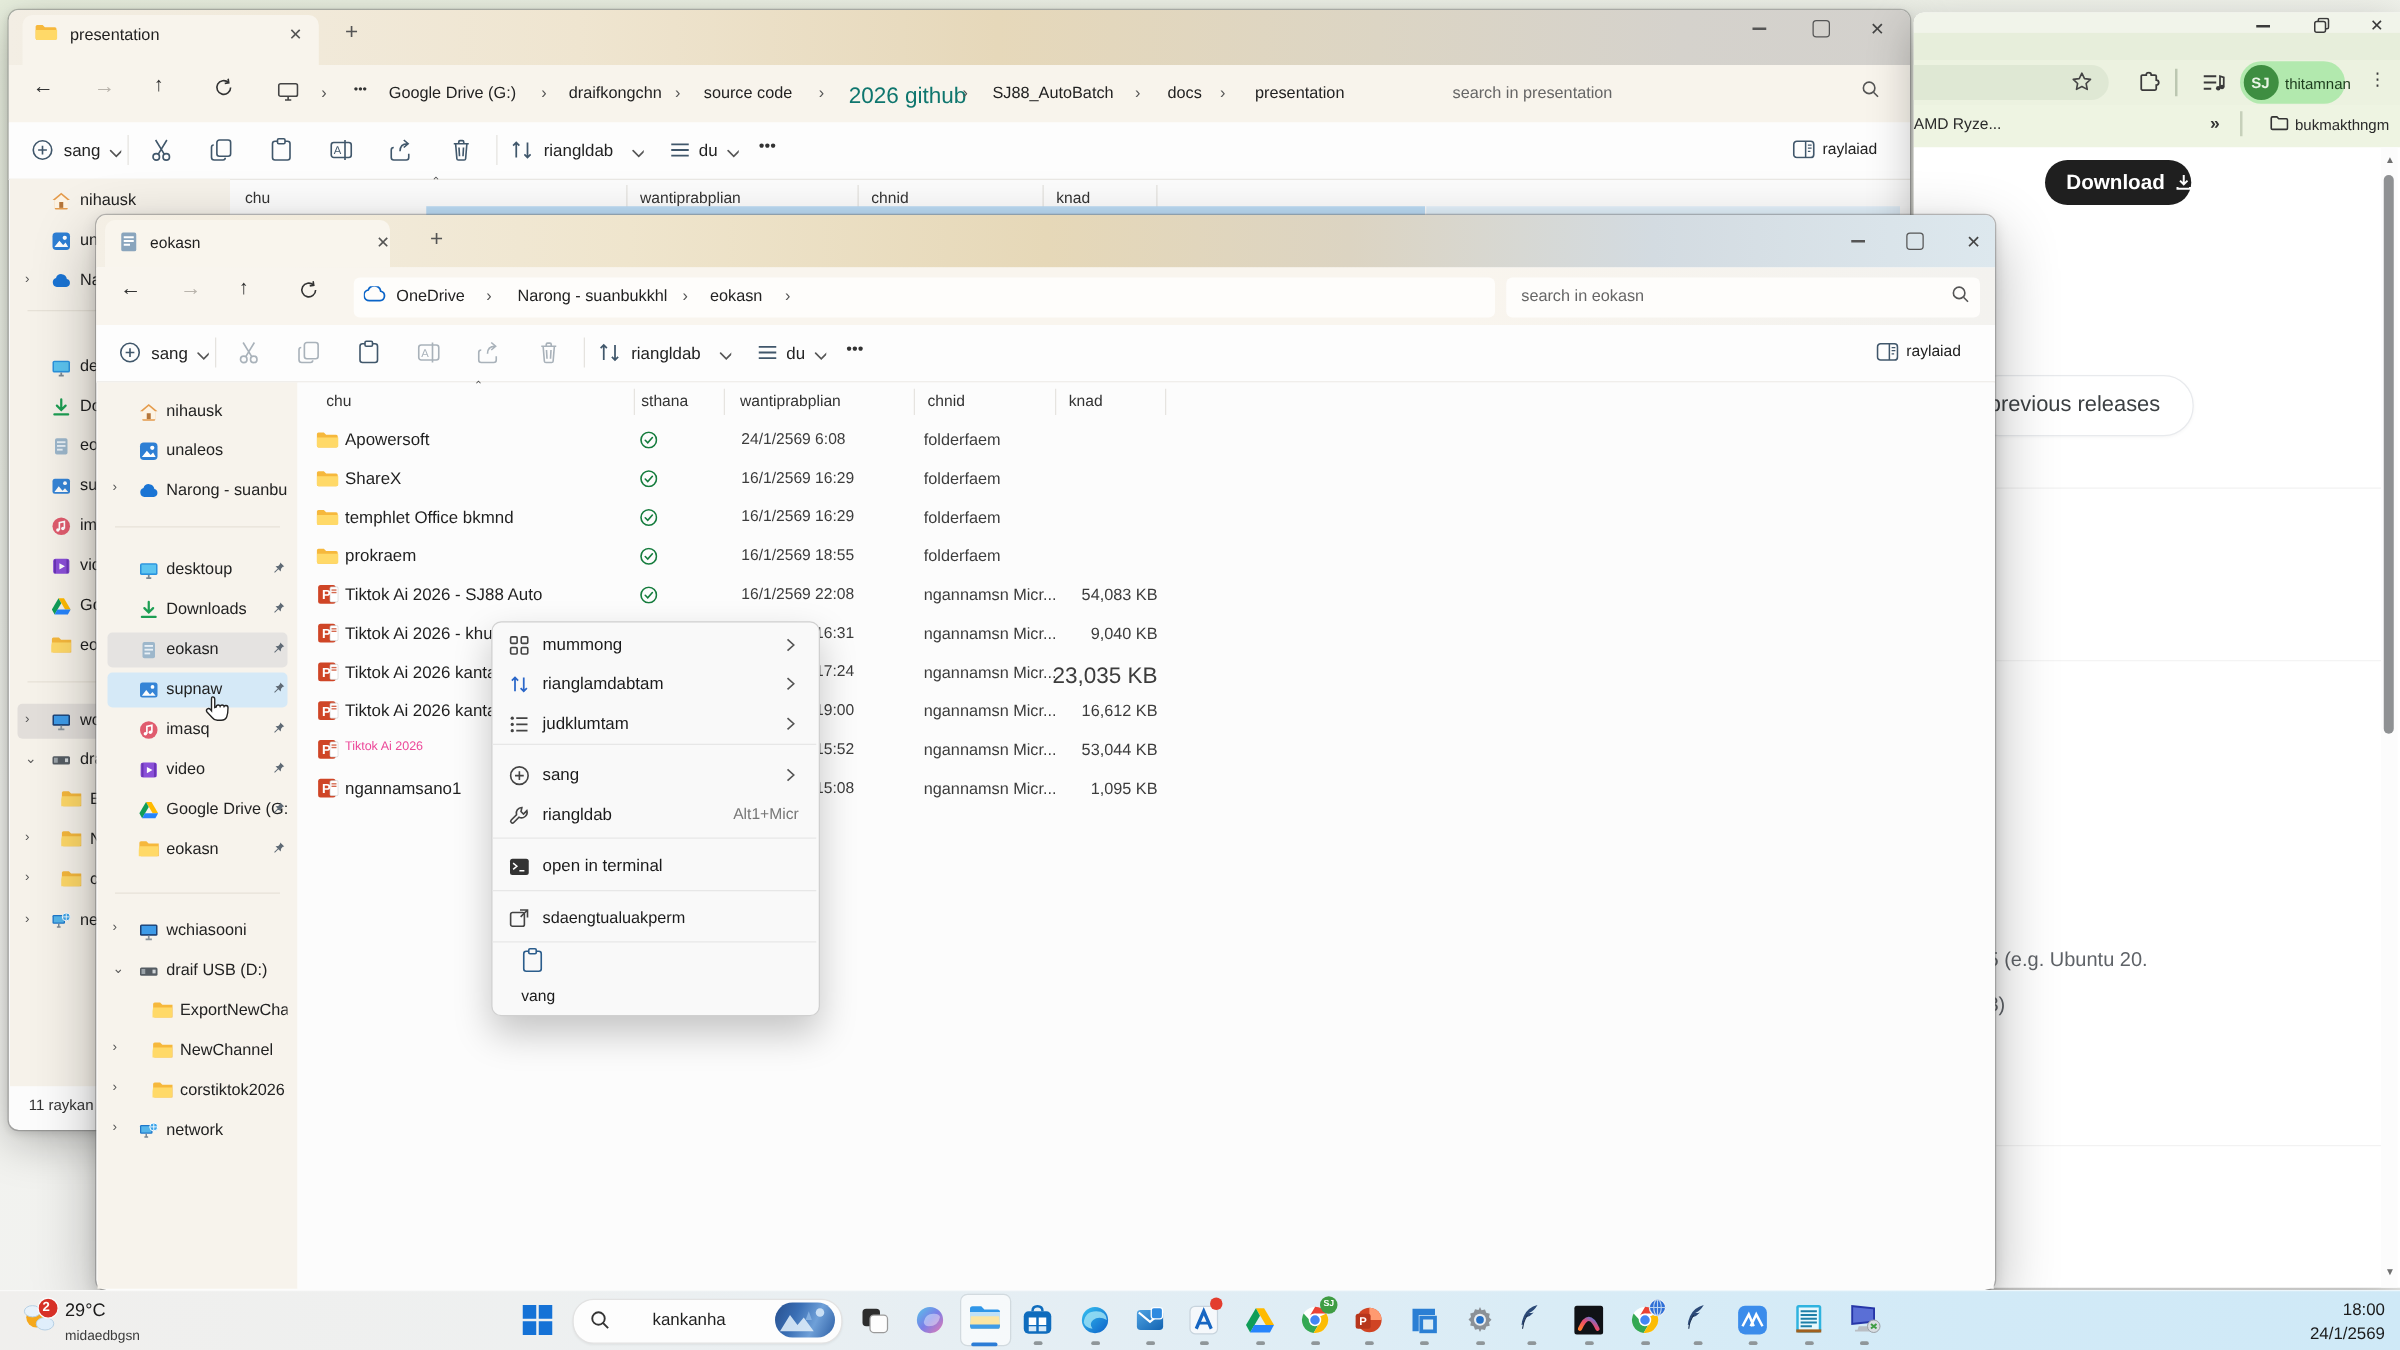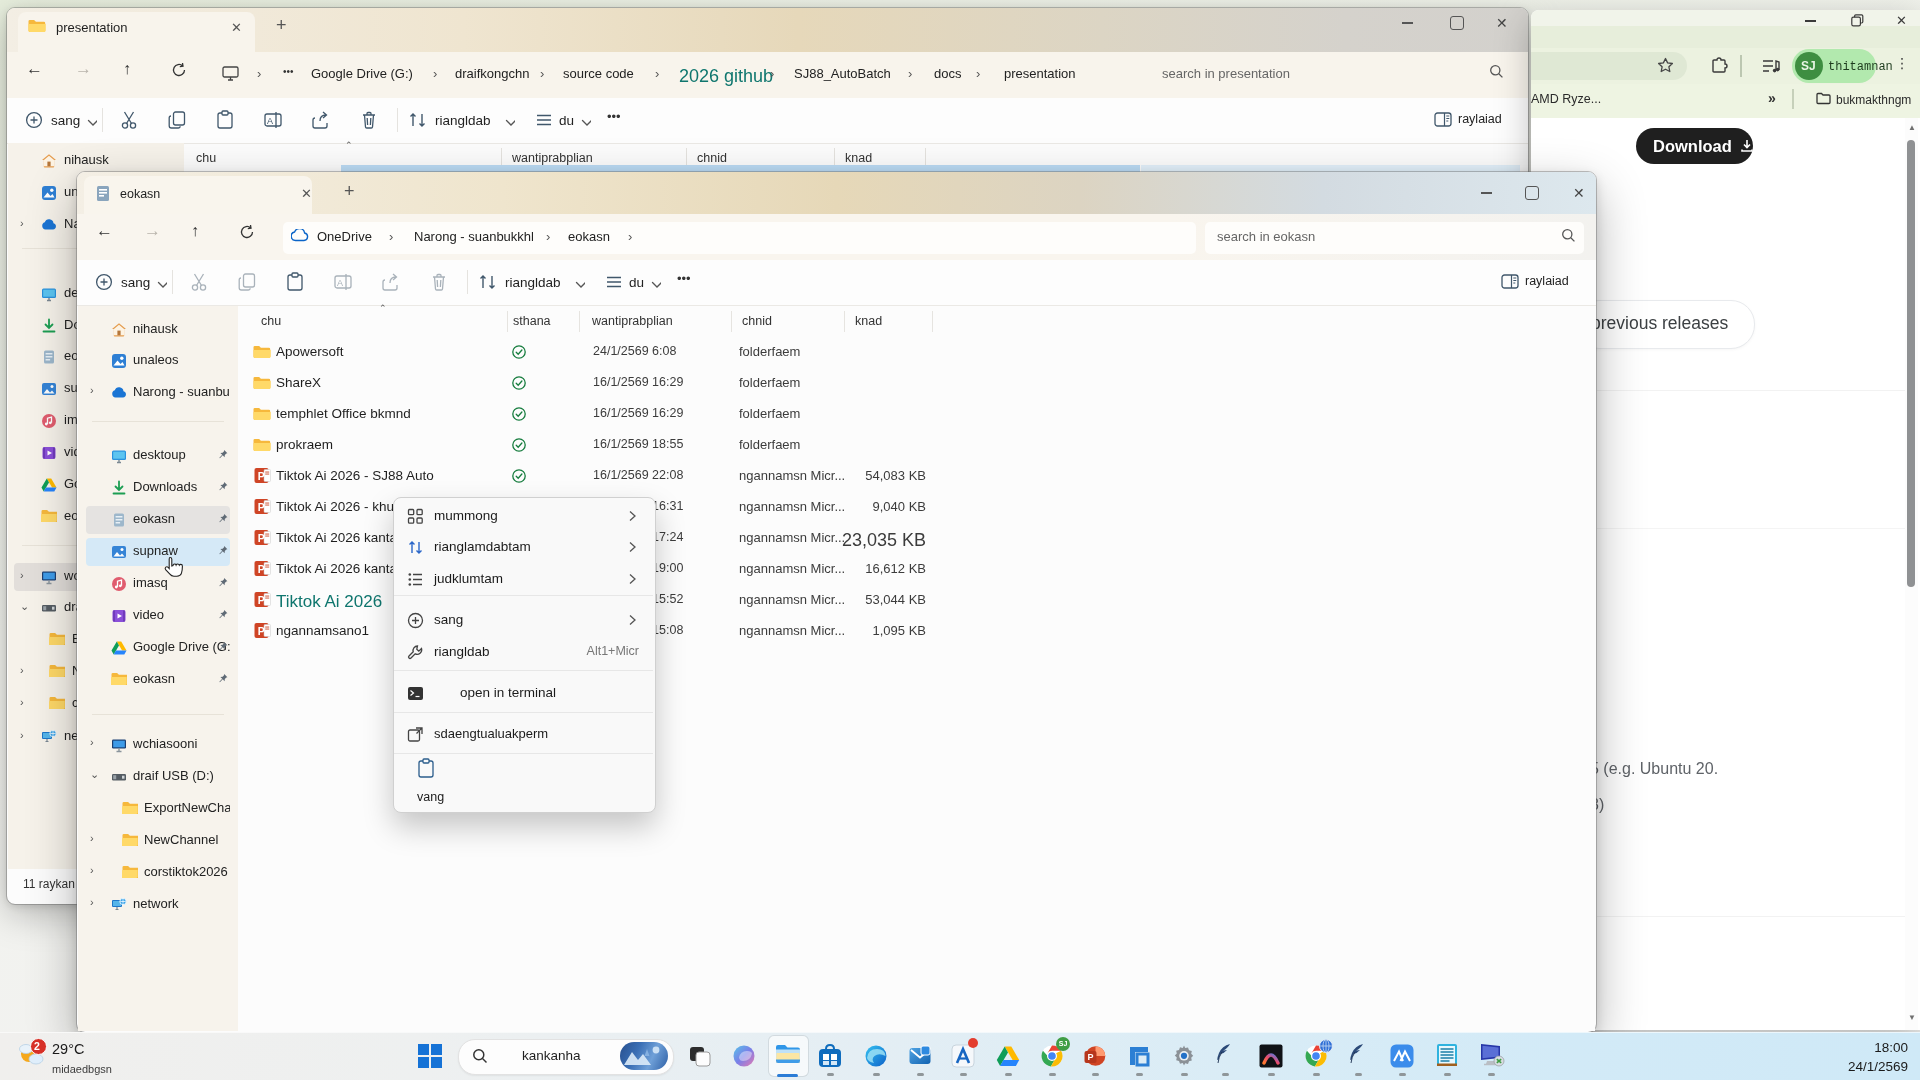--- a/index.html
+++ b/index.html
@@ -325,21 +325,21 @@
     <svg width="19" height="16" viewBox="0 0 19 16">
       <path d="M1 3 h10 M1 8 h10 M1 13 h6" stroke="#3a3a3a" stroke-width="1.6"></path>
       <path d="M14 12 V3 l3 1 v8" stroke="#3a3a3a" stroke-width="1.4" fill="none"></path>
       <circle cx="12.6" cy="12.6" r="1.8" fill="#3a3a3a"></circle>
       <circle cx="15.6" cy="11.6" r="1.8" fill="#3a3a3a"></circle>
     </svg>
   </div>
 <div class="abs" style="left:1792px;top:49px;width:84px;height:34px;background:#b2e9ae;border-radius:17px"></div>
 <div class="abs" style="left:1795px;top:52px;width:28px;height:28px;border-radius:50%;background:#3e8e41"></div>
 <div class="abs" style="left:1801px;top:59px;font-size:12px;color:#e8f5e4;font-weight:bold;white-space:nowrap;">SJ</div>
-<div class="abs" style="left:1828px;top:60px;font-size:12px;color:#1d3b1d;font-weight:normal;white-space:nowrap;font-family:Liberation Mono, monospace;">thitamnan</div>
+<div class="abs" style="left:1828px;top:60px;font-size:12px;color:#1d3b1d;font-weight:normal;white-space:nowrap;">thitamnan</div>
 <div class="abs" style="left:1895px;top:55px;font-size:14px;color:#3a3a3a;font-weight:normal;white-space:nowrap;">⋮</div>
 <div class="abs" style="left:1531px;top:84px;width:389px;height:34px;background:#eef4e2"></div>
 <div class="abs" style="left:1531px;top:92px;font-size:12.5px;color:#2a2a2a;font-weight:normal;white-space:nowrap;">AMD Ryze...</div>
 <div class="abs" style="left:1768px;top:90px;font-size:14px;color:#333;font-weight:bold;white-space:nowrap;">»</div>
 <div class="abs" style="left:1792px;top:89px;width:1.5px;height:20px;background:#c6d0ba"></div>
 <div class="abs" style="left:1816px;top:92px;width:15px;height:13px;">
     <svg width="15" height="13" viewBox="0 0 15 13">
       <path d="M1 2.5 q0-1 1-1 h3.5 l1.5 1.5 H13 q1 0 1 1 v6.5 q0 1-1 1 H2 q-1 0-1-1z" fill="none" stroke="#333" stroke-width="1.3"></path>
     </svg>
   </div>
@@ -827,21 +827,21 @@
 <div class="abs" style="left:826px;top:561px;width:100px;text-align:right;font-size:13px;color:#3c3c3c">16,612 KB</div>
 <div class="abs" style="left:254px;top:591px;width:17px;height:17px;">
     <svg width="17" height="17" viewBox="0 0 17 17">
       <rect x="0.5" y="1" width="14" height="15" rx="2" fill="#cf4526"></rect>
       <rect x="10" y="2.5" width="6.5" height="12" rx="1" fill="#fff" stroke="#c8c8c8" stroke-width="0.5"></rect>
       <rect x="11.2" y="4.5" width="4" height="1.1" fill="#d4694f"></rect>
       <rect x="11.2" y="6.5" width="4" height="1.1" fill="#d4694f"></rect>
       <text x="7.2" y="12.6" font-size="10.5" font-weight="bold" fill="#fff" text-anchor="middle" font-family="Liberation Sans">P</text>
     </svg>
   </div>
-<div class="abs" style="left:276px;top:592px;font-size:17px;color:#0f766e;font-weight:normal;white-space:nowrap;">Tiktok Ai 2026</div>
+<div class="abs" style="left:276px;top:592px;font-size:10px;color:#ec4899;font-weight:normal;white-space:nowrap;">Tiktok Ai 2026</div>
 <div class="abs" style="left:512px;top:593px;width:14px;height:14px;">
     <svg width="14" height="14" viewBox="0 0 14 14">
       <circle cx="7" cy="7" r="6.2" fill="none" stroke="#157c3d" stroke-width="1.3"></circle>
       <path d="M4.2 7.2 L6.2 9.2 L9.9 5.0" fill="none" stroke="#157c3d" stroke-width="1.3" stroke-linecap="round"></path>
     </svg>
   </div>
 <div class="abs" style="left:593px;top:592px;font-size:12.5px;color:#3c3c3c;font-weight:normal;white-space:nowrap;">16/1/2569 15:52</div>
 <div class="abs" style="left:739px;top:592px;font-size:13px;color:#3c3c3c;font-weight:normal;white-space:nowrap;">ngannamsn Micr...</div>
 <div class="abs" style="left:826px;top:592px;width:100px;text-align:right;font-size:13px;color:#3c3c3c">53,044 KB</div>
 <div class="abs" style="left:254px;top:622px;width:17px;height:17px;">
@@ -924,21 +924,21 @@
 <div class="abs" style="left:434px;top:644px;font-size:13.5px;color:#1b1b1b;font-weight:normal;white-space:nowrap;">riangldab</div>
 <div class="abs" style="left:543px;top:644px;width:96px;text-align:right;font-size:12.5px;color:#777">Alt1+Micr</div>
 <div class="abs" style="left:394px;top:670px;width:259px;height:1px;background:#e7e7e7"></div>
 <div class="abs" style="left:407px;top:685px;width:17px;height:17px">
     <svg width="17" height="17" viewBox="0 0 17 17">
       <rect x="1" y="2" width="15" height="13" rx="2" fill="#333"></rect>
       <path d="M3.5 5.5 l3 2.5 -3 2.5" fill="none" stroke="#fff" stroke-width="1.2"></path>
       <path d="M8.5 11.5 h4" stroke="#fff" stroke-width="1.2"></path>
     </svg>
   </div>
-<div class="abs" style="left:460px;top:685px;font-size:13.5px;color:#1b1b1b;font-weight:normal;white-space:nowrap;">open in terminal</div>
+<div class="abs" style="left:434px;top:685px;font-size:13.5px;color:#1b1b1b;font-weight:normal;white-space:nowrap;">open in terminal</div>
 <div class="abs" style="left:394px;top:712px;width:259px;height:1px;background:#e7e7e7"></div>
 <div class="abs" style="left:407px;top:726px;width:17px;height:17px">
     <svg width="17" height="17" viewBox="0 0 17 17">
       <rect x="1.5" y="4" width="11" height="11" rx="1.5" fill="none" stroke="#444" stroke-width="1.3"></rect>
       <path d="M9 2 h6 v6 M15 2 l-5.5 5.5" fill="none" stroke="#444" stroke-width="1.3"></path>
     </svg>
   </div>
 <div class="abs" style="left:434px;top:726px;font-size:13px;color:#1b1b1b;font-weight:normal;white-space:nowrap;">sdaengtualuakperm</div>
 <div class="abs" style="left:394px;top:753px;width:259px;height:1px;background:#e7e7e7"></div>
 <div class="abs" style="left:416px;top:758px;width:20px;height:22px;">

